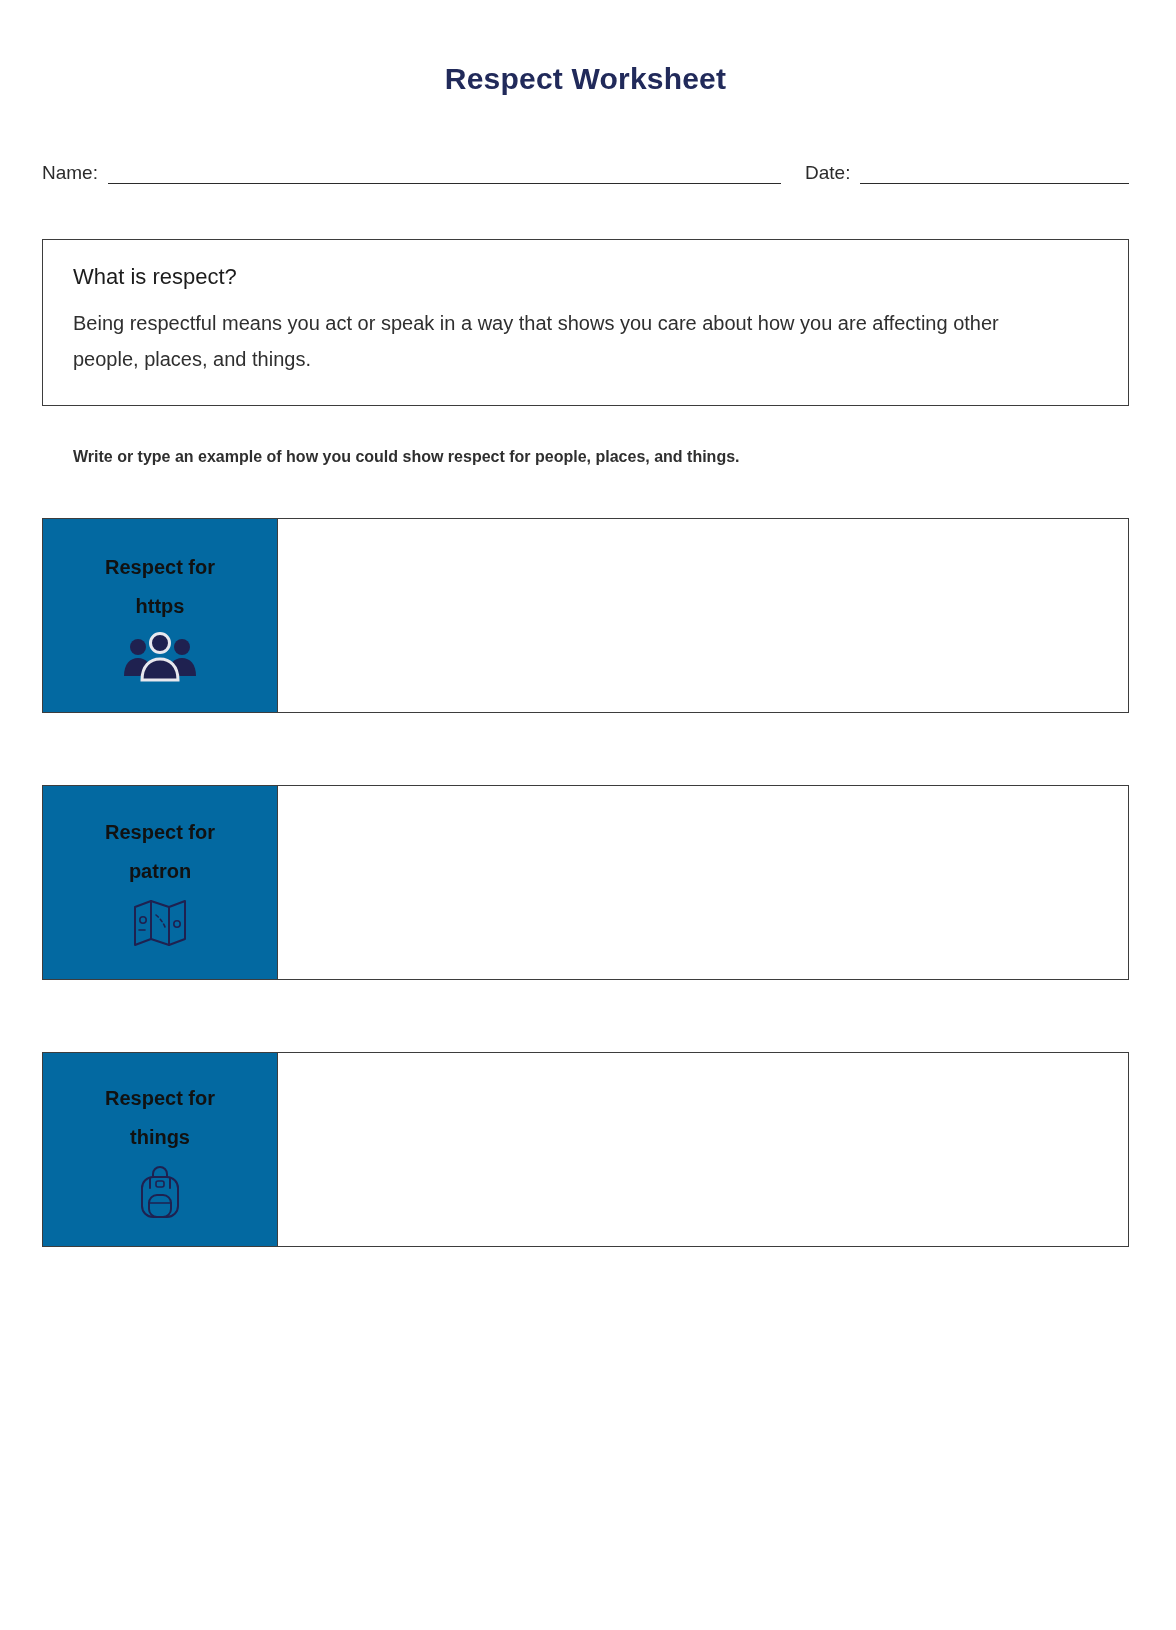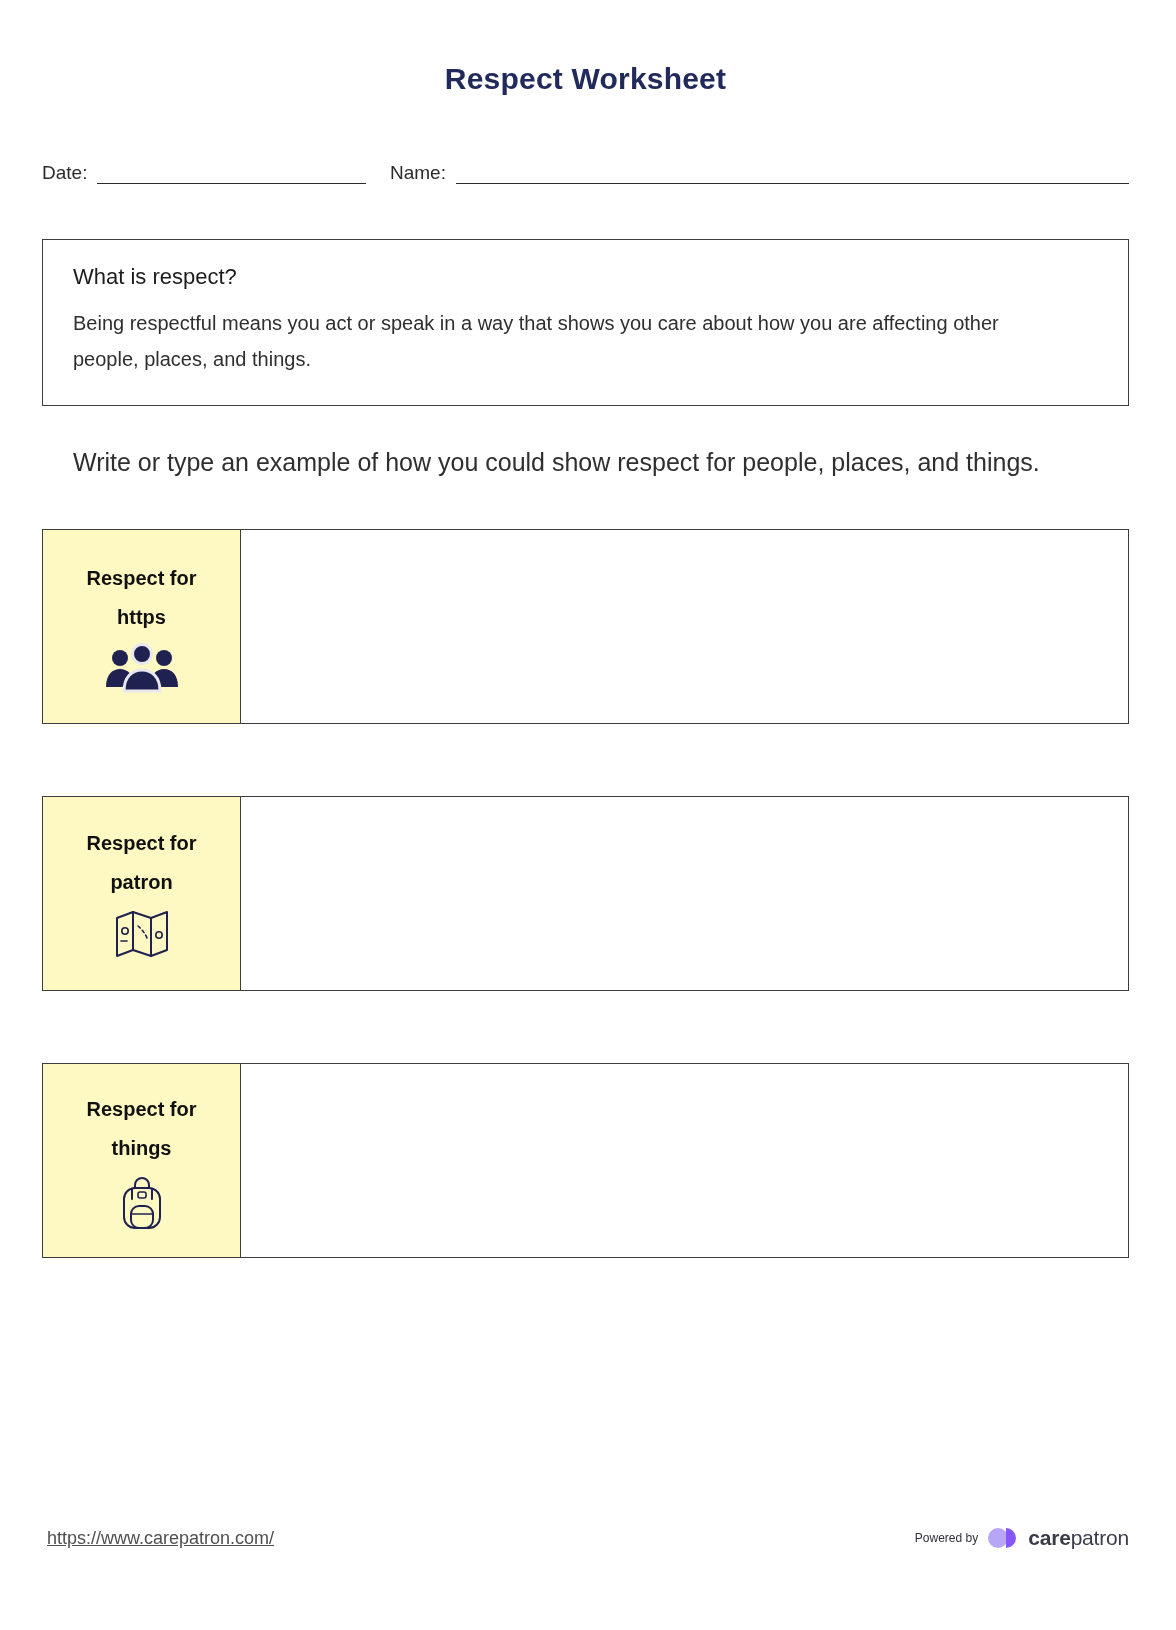--- a/index.html
+++ b/index.html
@@ -57,34 +57,35 @@
   .info-box p {
     font-size: 20px;
     line-height: 1.78;
     color: #2f2f2f;
     max-width: 960px;
   }
 
   .instruction {
     margin-top: 42px;
     padding-left: 31px;
-    font-size: 25px;
+    font-size: 16px;
     color: #2f2f2f;
+    font-weight: bold;
   }
 
   .section-row {
     margin-top: 52px;
     display: flex;
     height: 195px;
     border: 1px solid #3d3d3d;
   }
   .section-row + .section-row { margin-top: 72px; }
   .label-cell {
-    width: 198px;
-    background: #fef9c3;
+    width: 235px;
+    background: #0369a1;
     border-right: 1px solid #3d3d3d;
     display: flex;
     flex-direction: column;
     align-items: center;
     justify-content: center;
     padding: 10px 8px;
     text-align: center;
   }
   .label-text {
     font-size: 20px;
@@ -125,26 +126,26 @@
   .brand .b { font-weight: bold; }
 </style>
 </head>
 <body>
 
 <div class="page">
 
   <h1 class="title">Respect Worksheet</h1>
 
   <div class="name-date-row">
+    <div class="field name-field">
+      <span class="field-label">Name:</span>
+      <span class="field-line"></span>
+    </div>
     <div class="field date-field">
       <span class="field-label">Date:</span>
-      <span class="field-line"></span>
-    </div>
-    <div class="field name-field">
-      <span class="field-label">Name:</span>
       <span class="field-line"></span>
     </div>
   </div>
 
   <div class="info-box">
     <h2>What is respect?</h2>
     <p>Being respectful means you act or speak in a way that shows you care about how you are affecting other people, places, and things.</p>
   </div>
 
   <p class="instruction">Write or type an example of how you could show respect for people, places, and things.</p>
@@ -205,27 +206,14 @@
           <path d="M14 17 v10 M34 17 v10"></path>
           <rect x="13" y="34" width="22" height="22" rx="8"></rect>
           <path d="M13 42 h22" stroke-width="1.6"></path>
           <rect x="20" y="20" width="8" height="6" rx="2" stroke-width="1.6"></rect>
         </svg>
       </div>
     </div>
     <div class="answer-cell"></div>
   </div>
 
-  <div class="footer">
-    <a class="footer-link">https://www.carepatron.com/</a>
-    <div class="powered">
-      <span class="powered-text">Powered by</span>
-      <span class="logo-mark">
-        <svg width="32" height="28" viewBox="0 0 32 28">
-          <circle cx="11" cy="14" r="10" fill="#b7a6f8"></circle>
-          <path d="M19 4 a10 10 0 0 1 0 20 z" fill="#8656f6"></path>
-        </svg>
-      </span>
-      <span class="brand"><span class="b">care</span><span>patron</span></span>
-    </div>
-  </div>
 
 </div>
 
 </body></html>

